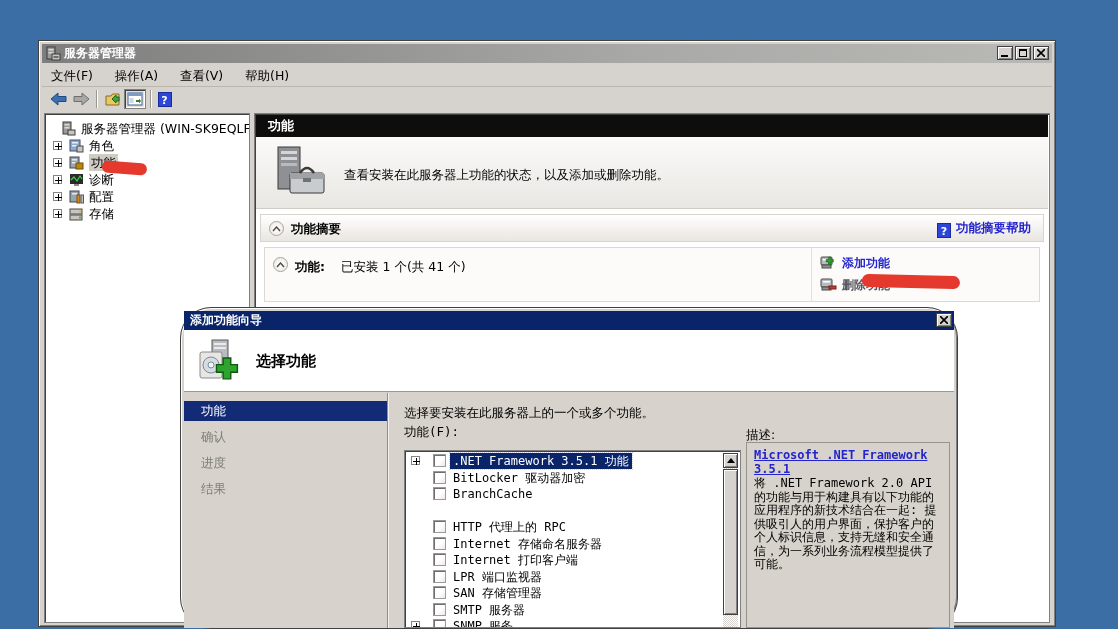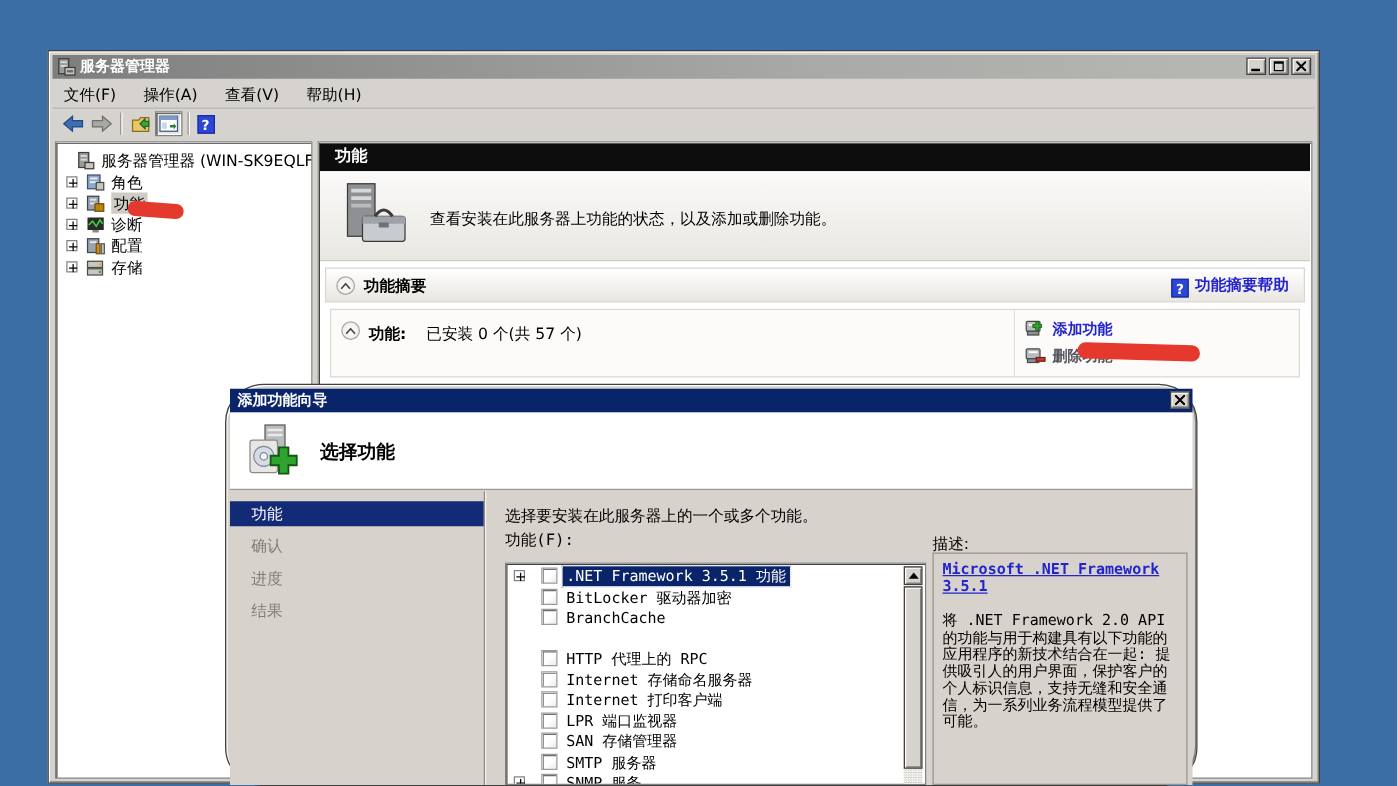--- a/index.html
+++ b/index.html
@@ -98,21 +98,21 @@
            border:1px solid #404040; box-shadow: inset 1px 1px 0 #fff, inset -1px -1px 0 #808080;
            display:flex; align-items:center; justify-content:center; }
   .arr-up { width:0; height:0; border-left:4px solid transparent; border-right:4px solid transparent; border-bottom:5px solid #000; }
   #fl-thumb { position:absolute; left:0; top:16px; width:15px; height:146px; background:#D6D3CE;
               border:1px solid #404040; box-shadow: inset 1px 1px 0 #fff, inset -1px -1px 0 #808080; }
   
   #desc-label { position:absolute; left:357px; top:34px; font-size:12.5px; }
   #desc-box { position:absolute; left:357px; top:49px; right:4px; bottom:0;
               border:1px solid #97948D; padding:6px 7px; font-size:12px; line-height:13.5px; }
   #desc-link { color:#2424CC; font-weight:bold; text-decoration:underline; cursor:pointer; }
-  #desc-text { margin-top:14px; }
+  #desc-text { margin-top:1px; }
 
   
   .red-mark { position:absolute; background:#E4392C; border-radius:7px; z-index:50; }
   #red-mark-tree { left:102px; top:162px; width:45px; height:12px; transform:rotate(4deg); }
   #red-mark-add  { left:862px; top:275px; width:98px; height:13px; transform:rotate(1.5deg); }
 
   svg { display:block; }
 </style>
 </head>
 <body>
@@ -299,21 +299,21 @@
           <span id="summary-help"><span class="help-badge">?</span><span>功能摘要帮助</span></span>
         </div>
 
         <div id="summary-box">
           <div class="collapse-circle" style="left:8px;top:9px">
             <svg width="9" height="6" viewBox="0 0 9 6">
                 <path d="M1 5 L4.5 1 L8 5" stroke="#4a4a42" fill="none" stroke-width="1.4"></path>
               </svg>
           </div>
           <span id="summary-row-label">功能:</span>
-          <span id="summary-row-value">已安装 0 个(共 57 个)</span>
+          <span id="summary-row-value">已安装 1 个(共 41 个)</span>
 
           <div id="summary-actions">
             <svg class="action-icon" style="top:7px" width="17" height="15" viewBox="0 0 17 15">
               <rect x="1" y="2" width="11" height="8" rx="1" fill="#b8bcc0" stroke="#4a4a48"></rect>
               <rect x="3" y="4" width="7" height="1.5" fill="#fff"></rect>
               <rect x="2" y="10" width="9" height="3" fill="#8e9296" stroke="#4a4a48"></rect>
               <path d="M11 8 H14 V11 H17 V14 H14 V17 H11 V14 H8 V11 H11 Z" transform="translate(0,-4) scale(0.78)" fill="#2fa32f" stroke="#176b17"></path>
             </svg>
             <span class="action-link" style="top:7px;color:#2424CC">添加功能</span>
             <svg class="action-icon" style="top:29px" width="17" height="15" viewBox="0 0 17 15">

